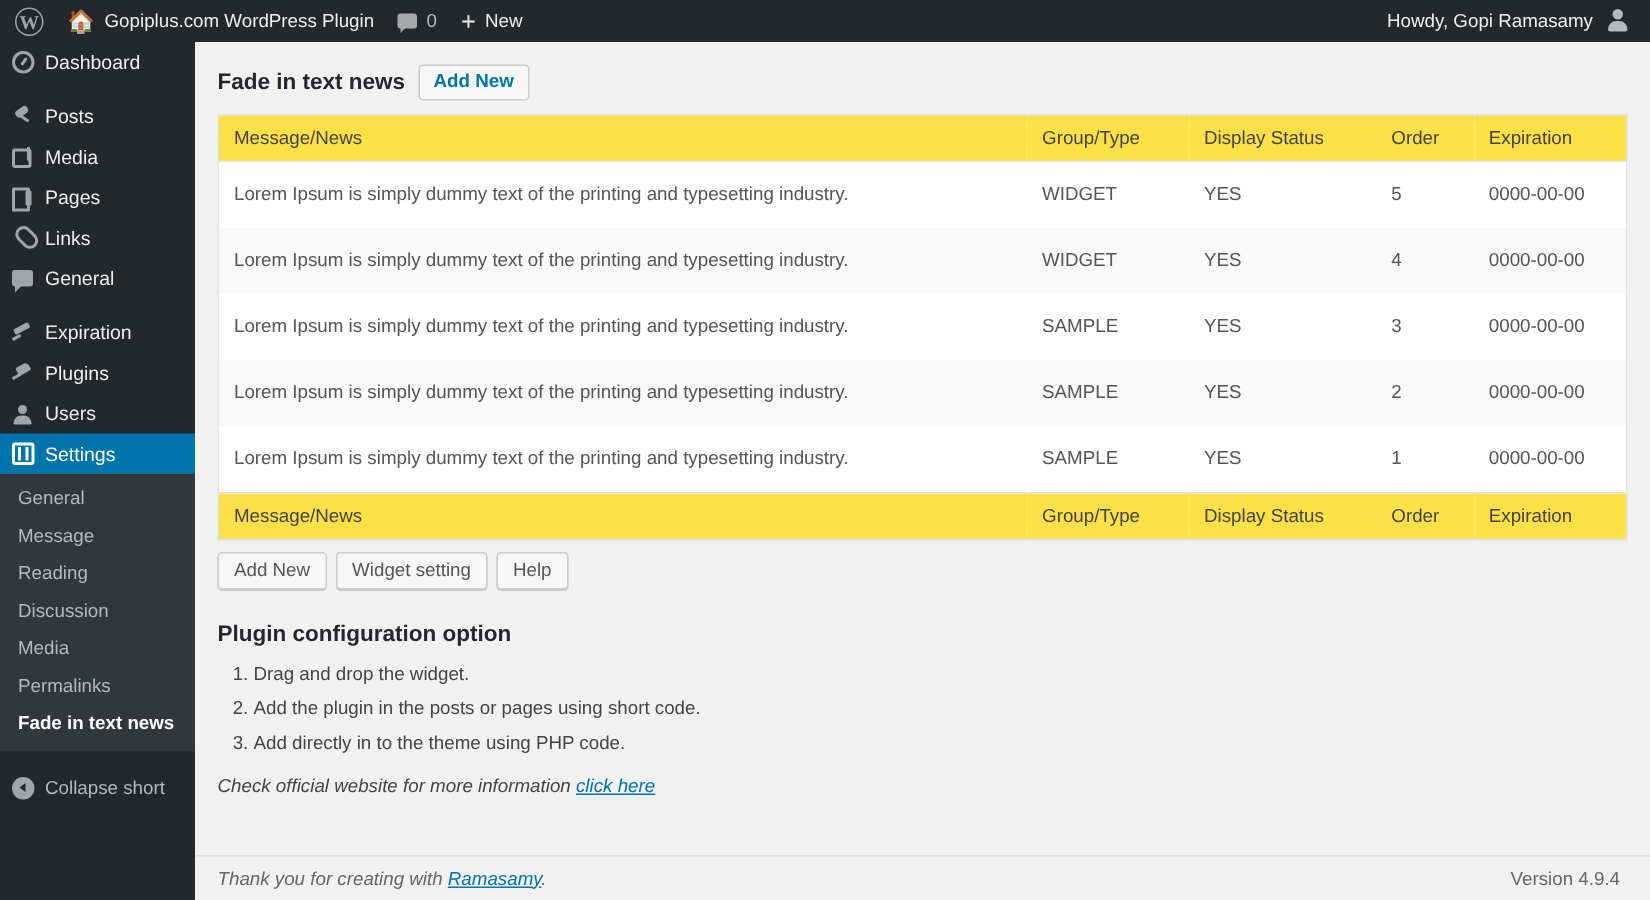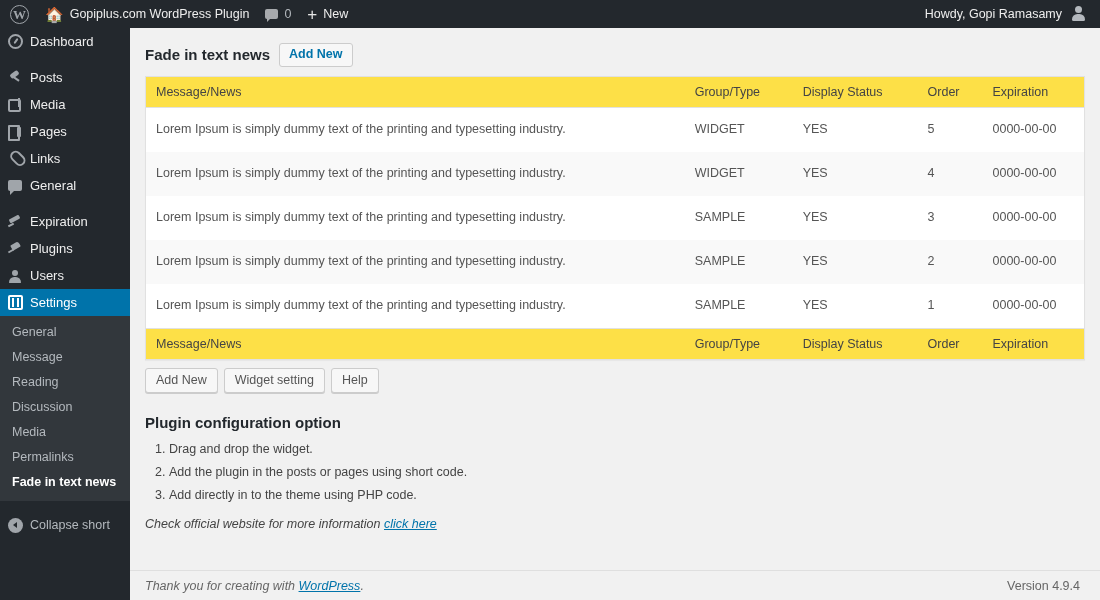--- a/index.html
+++ b/index.html
@@ -521,15 +521,15 @@
         <li>Add directly in to the theme using PHP code.</li>
       </ol>
     <p class="official-note">
       <span>Check official website for more information </span><a>click here</a>
     </p>
 
   </div>
 </div>
 
 <div id="wpfooter">
-  <span><span>Thank you for creating with </span><a>WordPress</a><span>.</span></span>
+  <span><span>Thank you for creating with </span><a>Ramasamy</a><span>.</span></span>
   <span id="footer-upgrade">Version 4.9.4</span>
 </div>
 
 </body></html>

